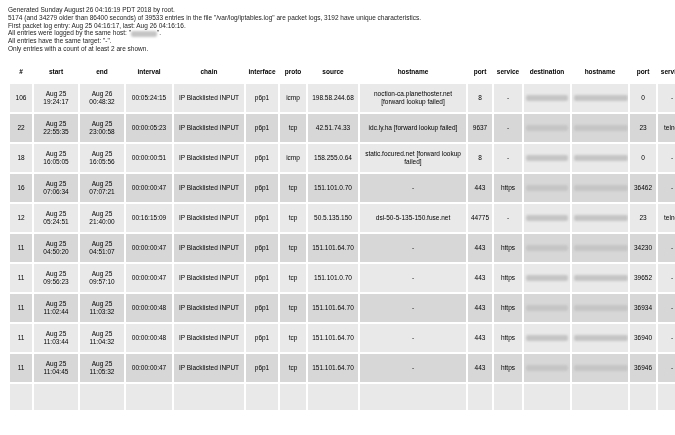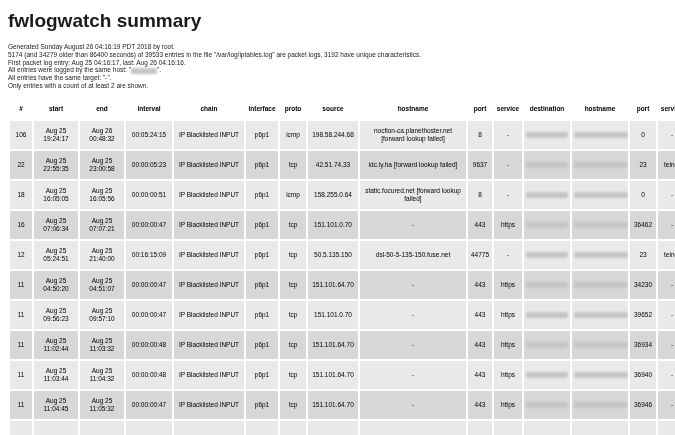--- a/index.html
+++ b/index.html
@@ -28,21 +28,20 @@
   tr.partial td{height:26px;}
   .blur{
     display:inline-block;height:6px;border-radius:2px;background:#c5c5c5;
     filter:blur(1.2px);vertical-align:middle;
   }
 </style>
 </head>
 <body>
 
 <div class="page">
-  <h1>fwlogwatch summary</h1>
   <div class="meta" id="meta">
       <div><span>Generated Sunday August 26 04:16:19 PDT 2018 by root.</span></div>
       <div><span>5174 (and 34279 older than 86400 seconds) of 39533 entries in the file "/var/log/iptables.log" are packet logs, 3192 have unique characteristics.</span></div>
       <div><span>First packet log entry: Aug 25 04:16:17, last: Aug 26 04:16:16.</span></div>
       <div><span>All entries were logged by the same host: "</span><span class="blur" style="width: 26px;"></span><span>".</span></div>
       <div><span>All entries have the same target: "-".</span></div>
       <div><span>Only entries with a count of at least 2 are shown.</span></div>
     </div>
   <table>
     <colgroup>

